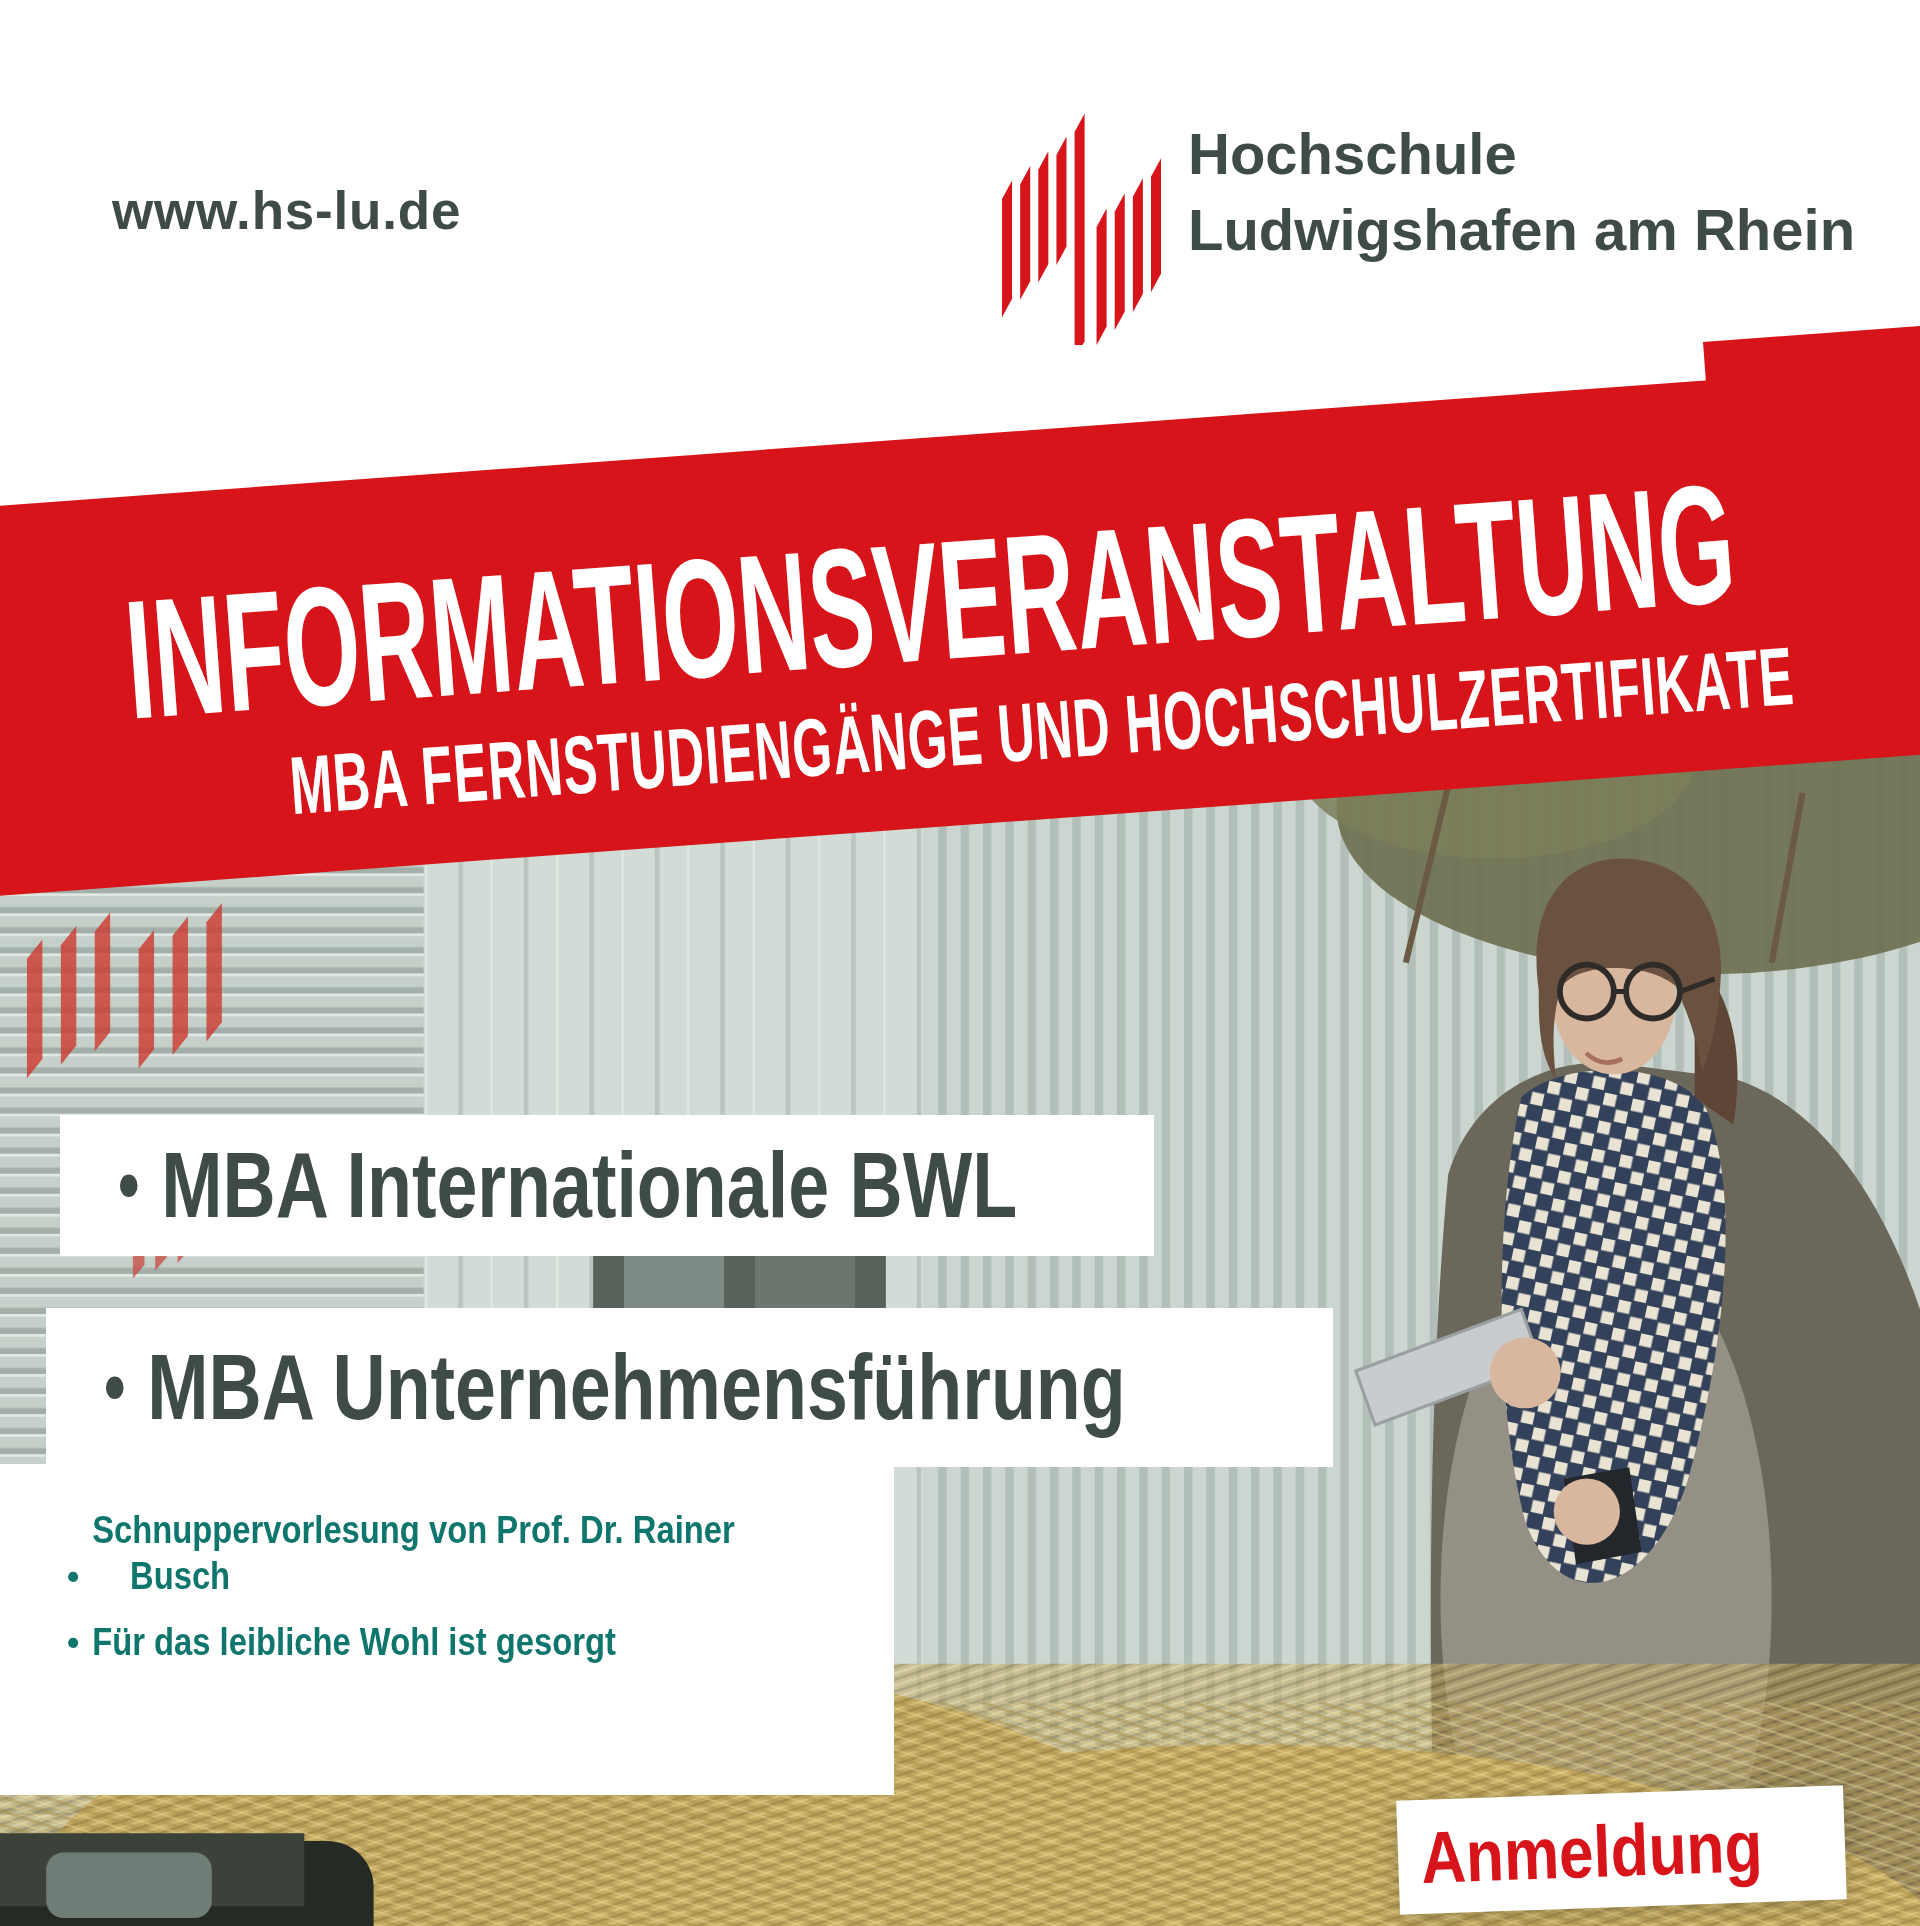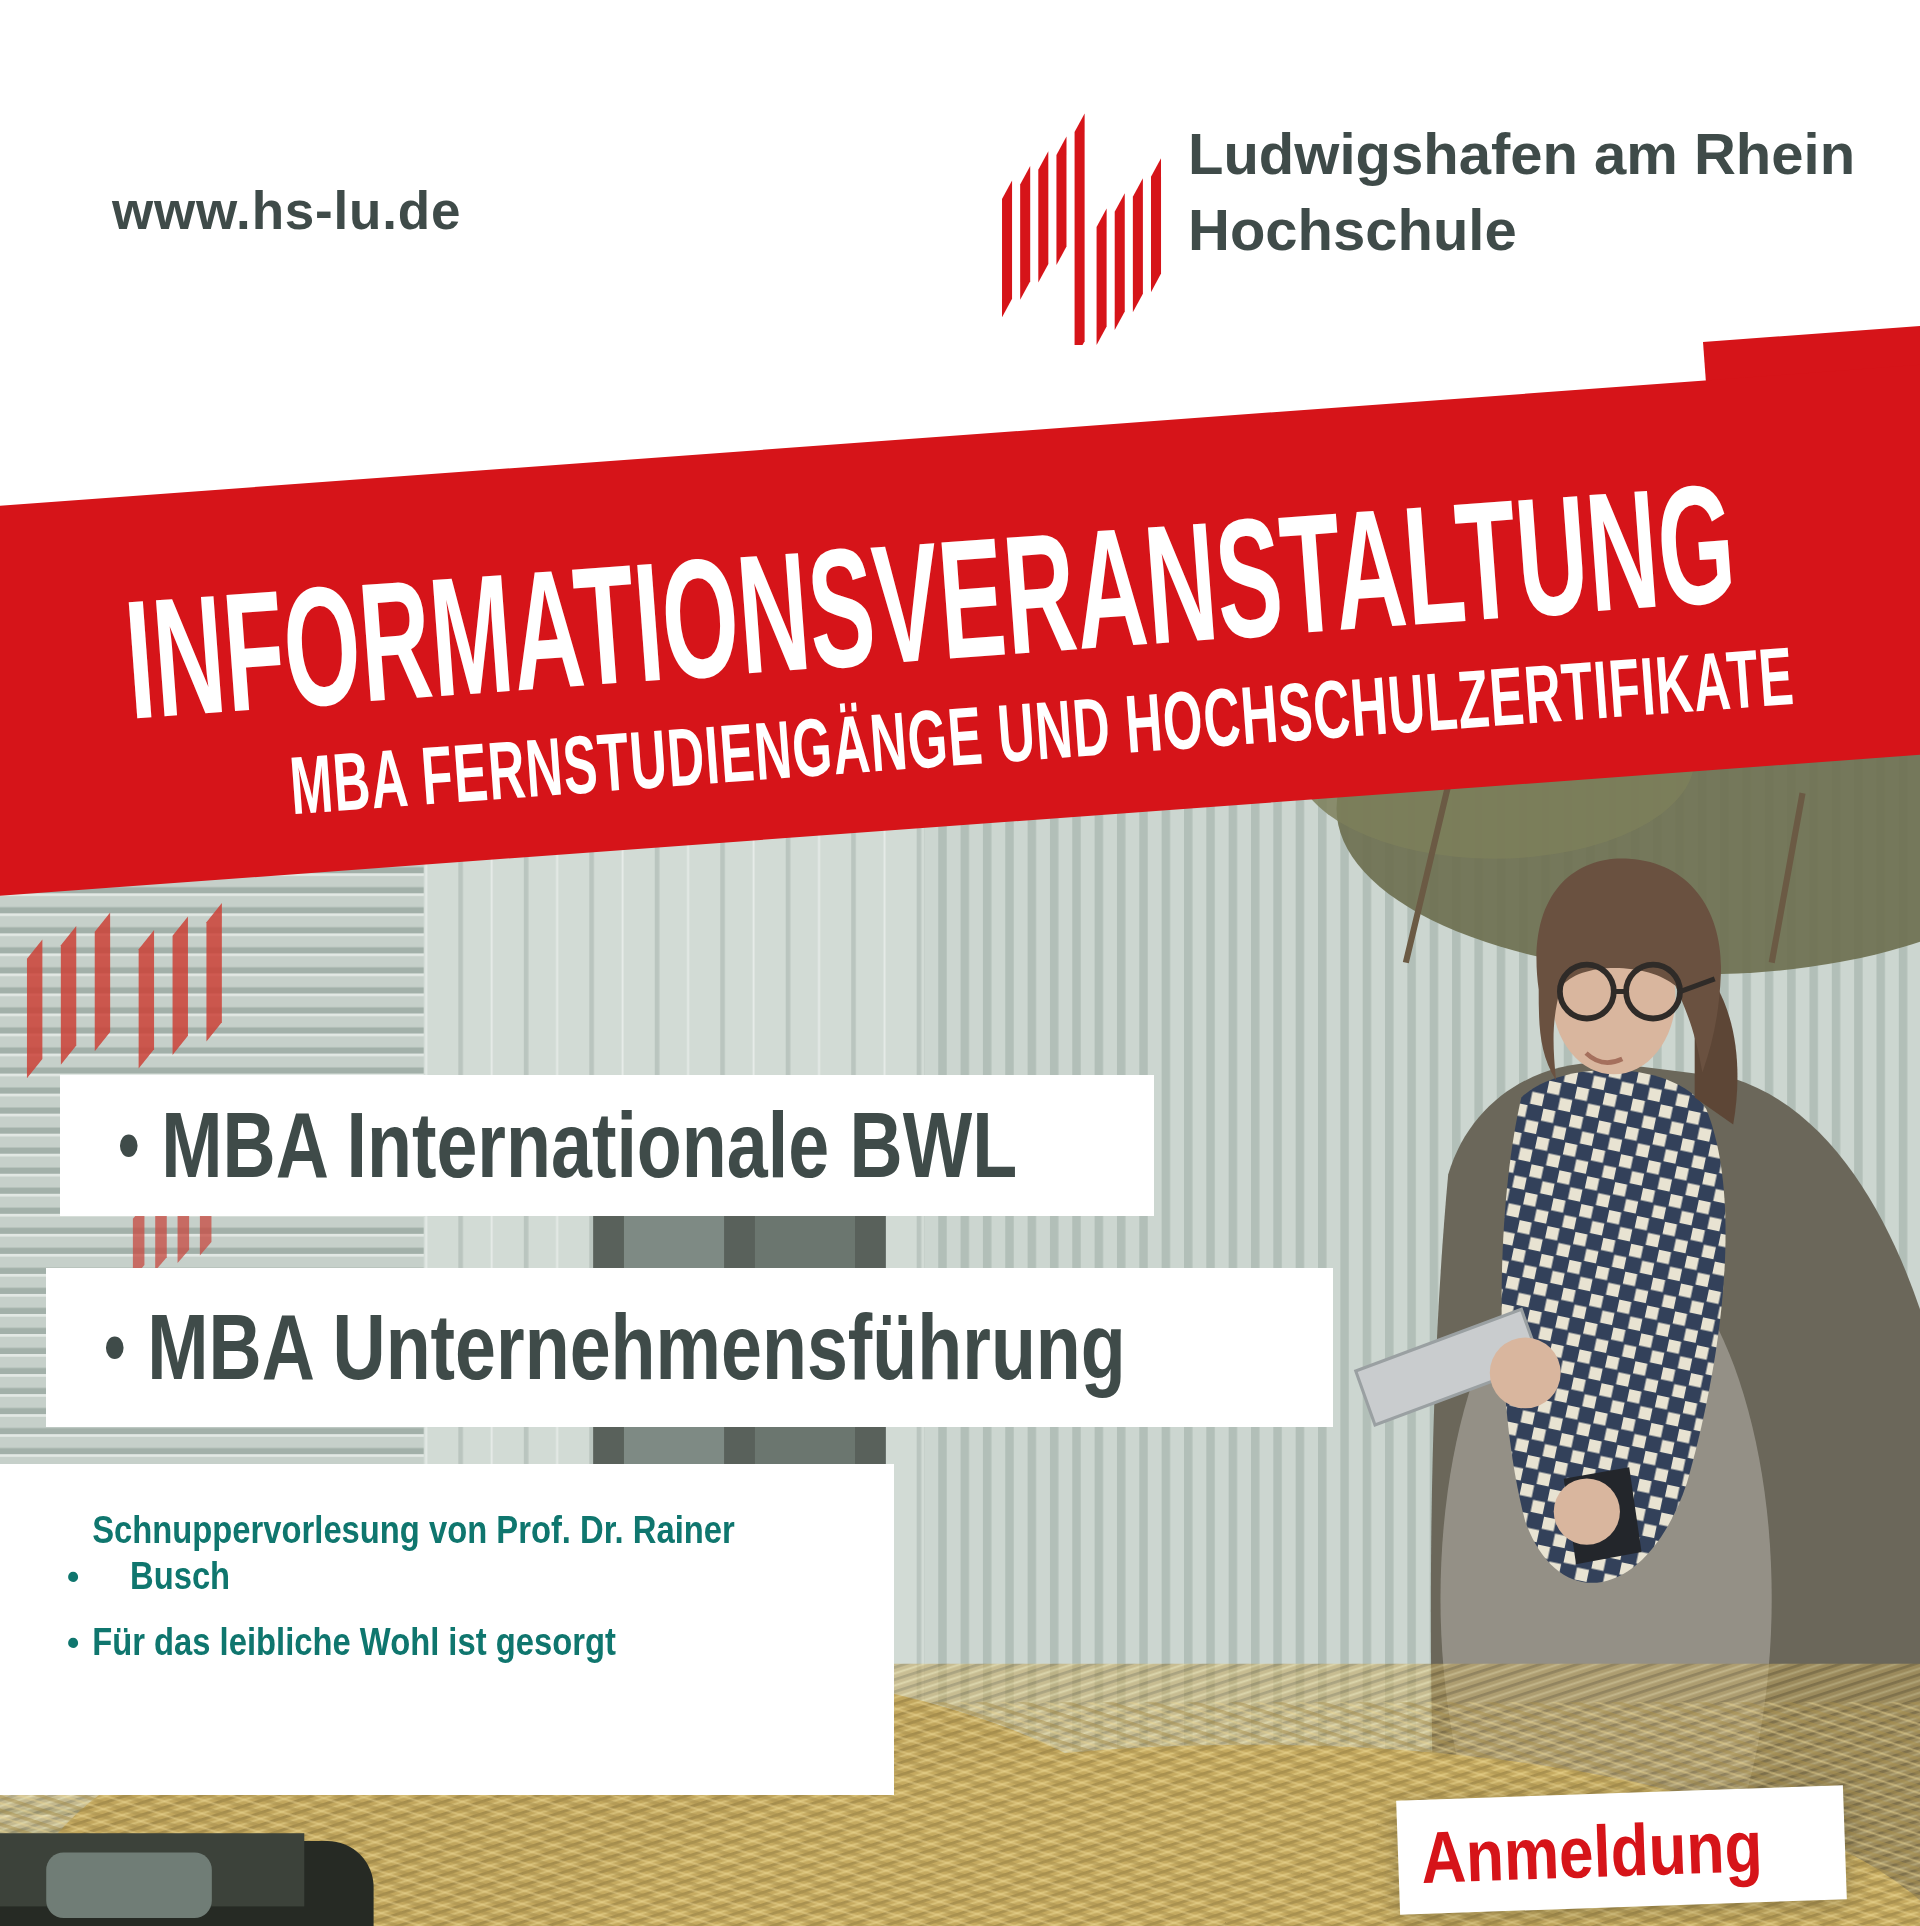--- a/index.html
+++ b/index.html
@@ -21,21 +21,21 @@
   #banner-title{position:absolute;left:200px;top:79px;font-size:169px;font-weight:700;line-height:169px;}
   #banner-title .cx{transform:scaleX(0.58);}
   #banner-sub{position:absolute;left:354px;top:254px;font-size:82px;font-weight:700;letter-spacing:1.5px;}
   #banner-sub .cx{transform:scaleX(0.62);}
 
   
   #photo{left:0;top:693px;width:1920px;height:1433px;z-index:0;}
 
   
   .program-box{background:#ffffff;z-index:3;display:flex;align-items:center;
-               font-size:92px;font-weight:700;color:#3f4b49;}
+               font-size:92px;font-weight:700;color:#3f4b49;margin-top:40px;}
   #program-0{left:60px;top:1075px;width:1036px;height:141px;padding-left:58px;}
   #program-1{left:46px;top:1268px;width:1229px;height:159px;padding-left:58px;}
   .program-box .cx{transform:scaleX(0.80);}
   .bullet-dot{display:inline-block;margin-right:27px;}
   .program-box .bullet-dot{font-size:77px;transform:translateY(-4.6px);}
 
   
   #highlights{left:0;top:1464px;width:894px;height:331px;background:#ffffff;z-index:3;
               padding:43px 0 0 112px;box-sizing:border-box;}
   .hl-item{font-size:39px;font-weight:700;line-height:46px;margin-bottom:19px;color:#0f766e;
@@ -159,22 +159,22 @@
       <polygon points="141,148 167,100 167,385 141,433"></polygon>
       <polygon points="188,88 214,40 214,630 188,678"></polygon>
       <polygon points="245,334 271,286 271,592 245,640"></polygon>
       <polygon points="292,295 318,247 318,553 292,601"></polygon>
       <polygon points="339,256 365,208 365,507 339,555"></polygon>
       <polygon points="386,204 412,156 412,455 386,503"></polygon>
     </g>
   </svg>
 
   <div id="hslu-logo-text" class="abs">
+    <div>Hochschule</div>
     <div>Ludwigshafen am Rhein</div>
-    <div>Hochschule</div>
   </div>
 
   <div id="banner-step" class="abs"></div>
   <div id="banner" class="abs">
     <div id="banner-title">
       <span class="cx">INFORMATIONSVERANSTALTUNG</span>
     </div>
     <div id="banner-sub">
       <span class="cx">MBA FERNSTUDIENGÄNGE UND HOCHSCHULZERTIFIKATE</span>
     </div>

